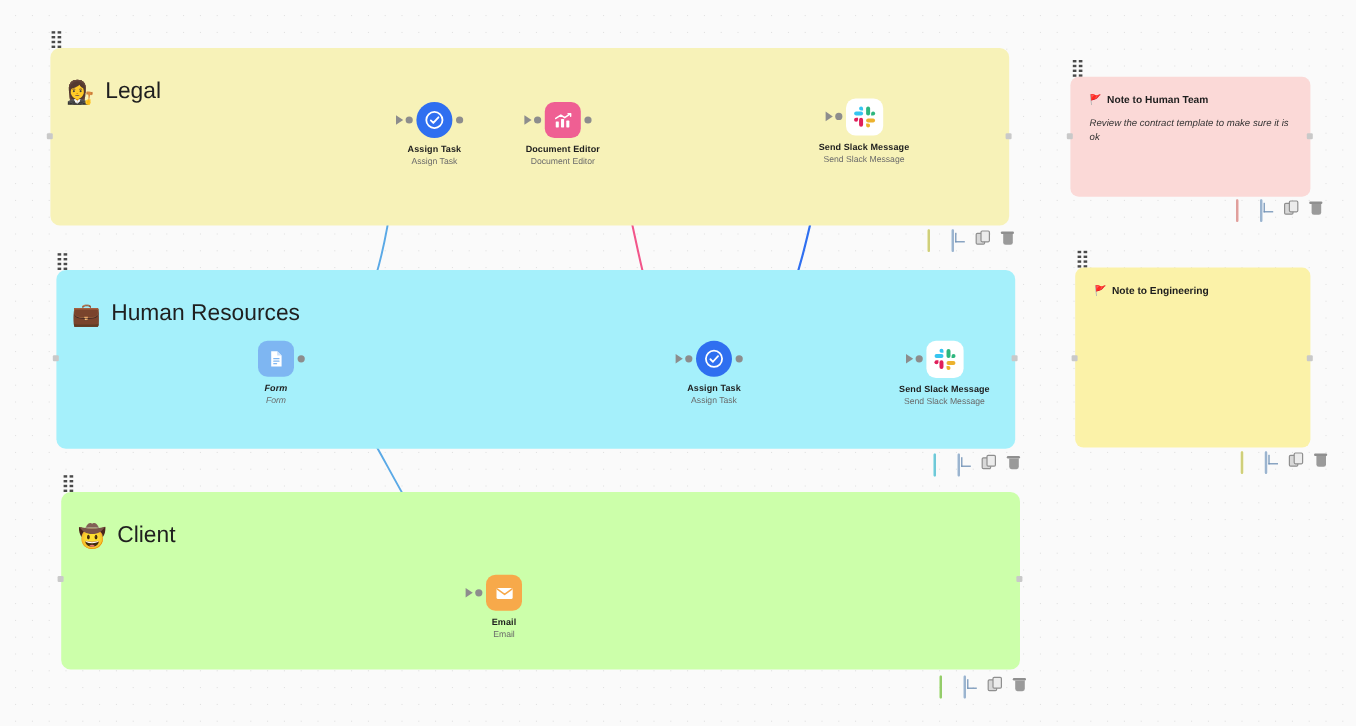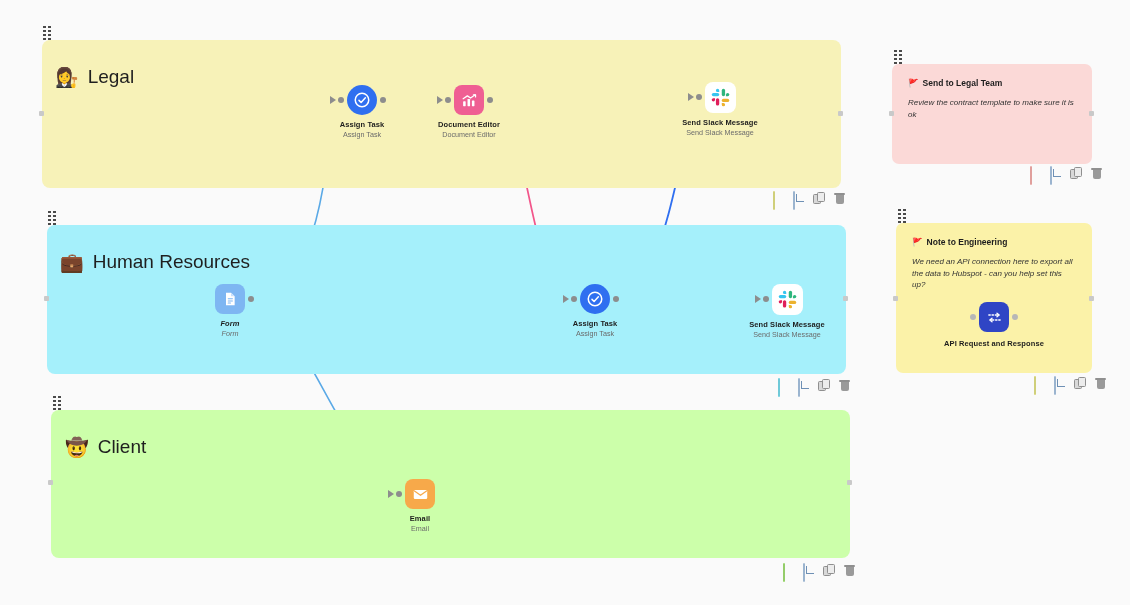--- a/index.html
+++ b/index.html
@@ -429,21 +429,21 @@
       <i></i>
       <i></i>
       <i></i>
       <i></i>
       <i></i>
       <i></i>
   </div>
   <div class="sticky" style="left:892px; top:64px; width:200px; height:100px; background:#fbd9d7;">
     <div class="sticky-title">
       <span>🚩</span>
-      <span>Send to Legal Team</span>
+      <span>Note to Human Team</span>
     </div>
     <div class="sticky-body">Review the contract template to make sure it is ok</div>
   </div>
   <div class="lane-anchor" style="left:889px; top:111px;"></div>
   <div class="lane-anchor" style="left:1089px; top:111px;"></div>
   <div class="lane-toolbar" style="left:1030px; top:167px;">
     <span class="tb-icon">
       <span class="sw-swatch" style="background:#fbd9d7; border-color:#e09f9c;"></span>
     </span>
     <span class="tb-icon"><span class="ic-resize"></span></span>
@@ -463,38 +463,24 @@
       <i></i>
       <i></i>
       <i></i>
       <i></i>
   </div>
   <div class="sticky" style="left:896px; top:223px; width:196px; height:150px; background:#fbf2a8;">
     <div class="sticky-title">
       <span>🚩</span>
       <span>Note to Engineering</span>
     </div>
-    <div class="sticky-body">We need an API connection here to export all the data to Hubspot - can you help set this up?</div>
   </div>
   <div class="lane-anchor" style="left:893px; top:296px;"></div>
   <div class="lane-anchor" style="left:1089px; top:296px;"></div>
 
-  <div class="node" style="left:994px; top:302px;">
-    <div class="node-icon rsq" style="background:#2f45c5;">
-      <span class="port in" style="background:#b7b7b7;"></span>
-      <span class="port out" style="background:#b7b7b7;"></span>
-      <svg width="17" height="17" viewBox="0 0 24 24" stroke="#ffffff" stroke-width="1.9" fill="none" stroke-linecap="round">
-        <path d="M4 8.5 h2 M8.5 8.5 h2 M13 8.5 h4.5"></path>
-        <path d="M15.5 6 L18.5 8.5 L15.5 11"></path>
-        <path d="M20 15.5 h-2 M15.5 15.5 h-2 M11 15.5 H6.5"></path>
-        <path d="M8.5 13 L5.5 15.5 L8.5 18"></path>
-      </svg>
-    </div>
-    <div class="node-label" style="margin-top:7px;">API Request and Response</div>
-  </div>
 
   <div class="lane-toolbar" style="left:1034px; top:377px;">
     <span class="tb-icon">
       <span class="sw-swatch" style="background:#fbf2a8; border-color:#cfcf7a;"></span>
     </span>
     <span class="tb-icon"><span class="ic-resize"></span></span>
     <span class="tb-icon">
       <span class="ic-copy"><span class="c1"></span><span class="c2"></span></span>
     </span>
     <span class="tb-icon">

